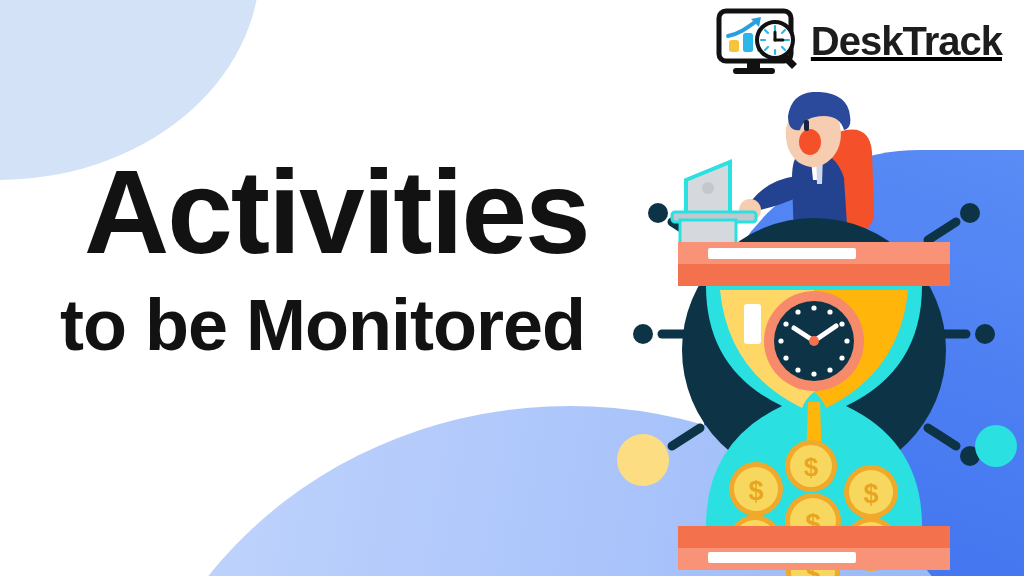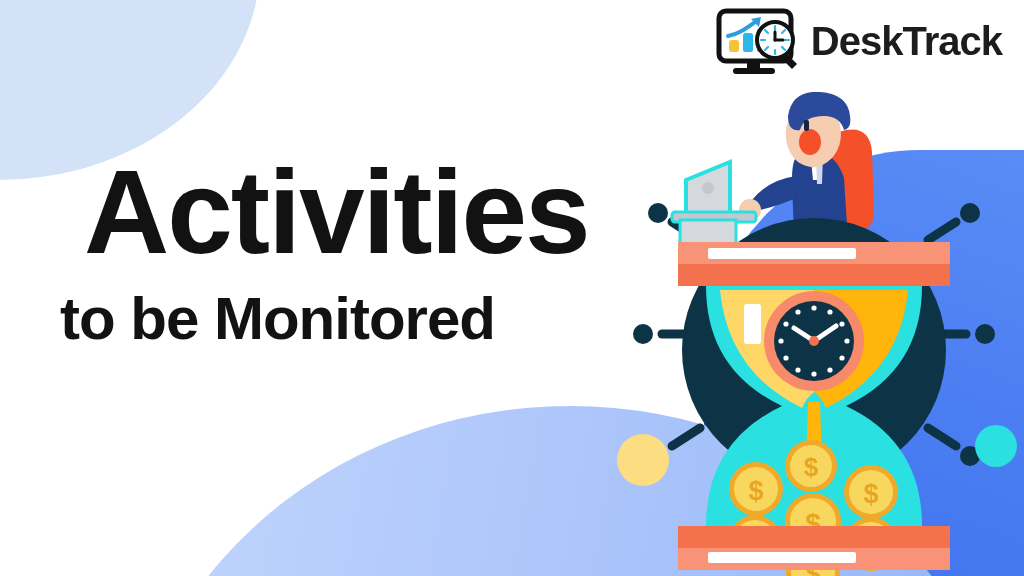--- a/index.html
+++ b/index.html
@@ -37,26 +37,26 @@
     border-radius:50%;background:#2ae0e0;
   }
 
   
   .headline{position:absolute;left:60px;top:158px;}
   .h-line1{
     font-size:118px;line-height:0.92;font-weight:bold;color:#121212;
     letter-spacing:-2px;white-space:nowrap;margin-left:24px;
   }
   .h-line2{
-    font-size:60px;line-height:1.0;font-weight:bold;color:#121212;
+    font-size:72px;line-height:1.0;font-weight:bold;color:#121212;
     letter-spacing:-1px;white-space:nowrap;margin-top:22px;
   }
 
   
-  .logo{position:absolute;right:22px;top:6px;display:flex;align-items:center;gap:2px;}
+  .logo{position:absolute;right:22px;top:6px;display:flex;align-items:center;gap:2px;text-decoration:underline;}
   .logo-mark{width:96px;height:74px;display:block;}
   .logo-word{
     font-size:40px;font-weight:bold;color:#1d1d1d;letter-spacing:-1px;
     line-height:1;padding-bottom:4px;
   }
 
   
   .illus{position:absolute;left:628px;top:92px;width:396px;height:484px;}
   .illus svg{display:block;}
 </style>

